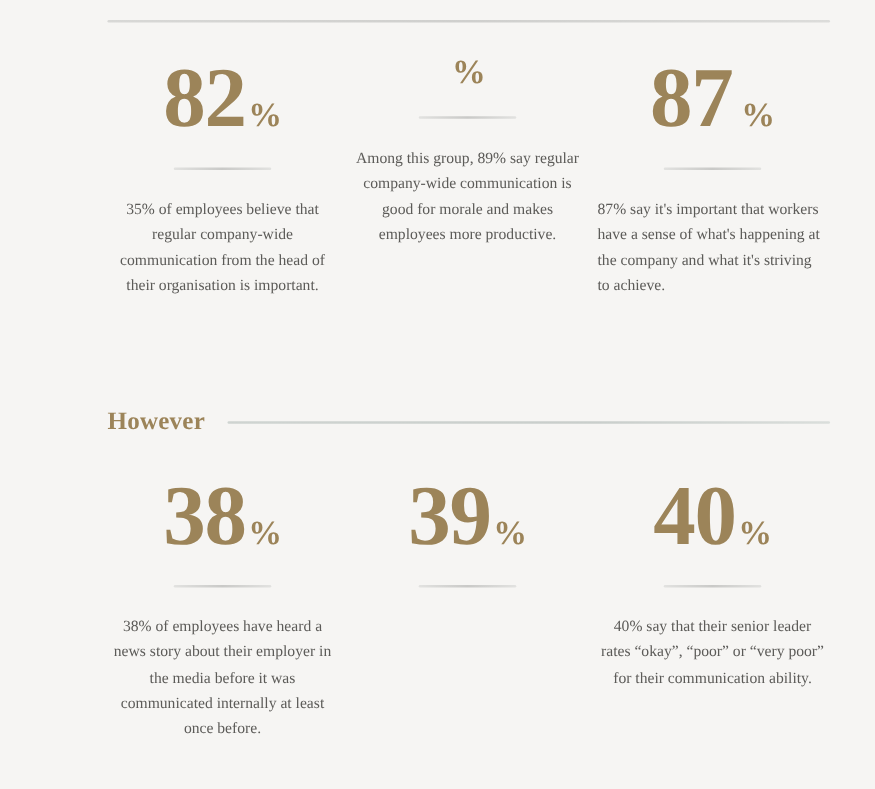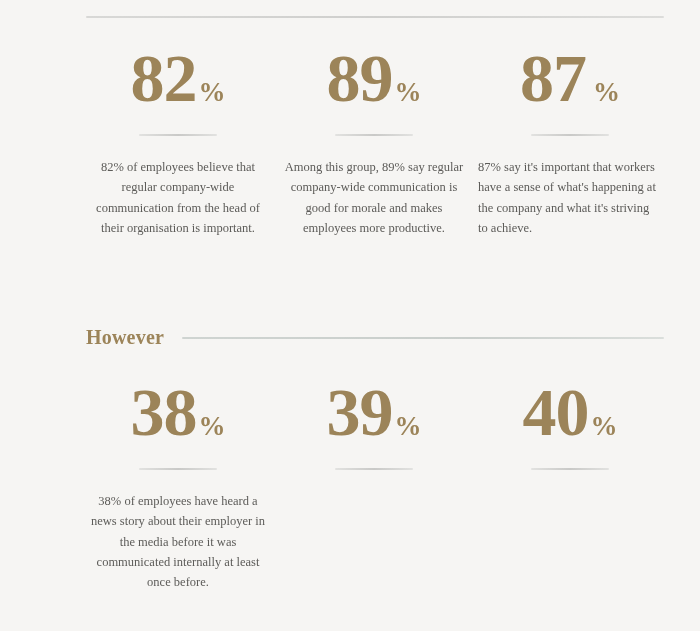--- a/index.html
+++ b/index.html
@@ -124,26 +124,25 @@
   <div class="top-rule"></div>
 
   <div class="stat-row row-top">
 
     <div class="stat-col">
       <div class="stat-figure">
         <span class="stat-number">82</span>
         <span class="stat-pct">%</span>
       </div>
       <div class="stat-divider"></div>
-      <div class="stat-text">82% of employees believe that regular company-wide communication from the head of their organisation is important.</div>
+      <div class="stat-text">35% of employees believe that regular company-wide communication from the head of their organisation is important.</div>
     </div>
 
     <div class="stat-col">
       <div class="stat-figure">
-        <span class="stat-number">89</span>
         <span class="stat-pct">%</span>
       </div>
       <div class="stat-divider"></div>
       <div class="stat-text">Among this group, 89% say regular company-wide communication is good for morale and makes employees more productive.</div>
     </div>
 
     <div class="stat-col gap-pct text-left">
       <div class="stat-figure">
         <span class="stat-number">87</span>
         <span class="stat-pct">%</span>
@@ -177,17 +176,18 @@
       </div>
       <div class="stat-divider"></div>
     </div>
 
     <div class="stat-col">
       <div class="stat-figure">
         <span class="stat-number">40</span>
         <span class="stat-pct">%</span>
       </div>
       <div class="stat-divider"></div>
+      <div class="stat-text">40% say that their senior leader rates “okay”, “poor” or “very poor” for their communication ability.</div>
     </div>
 
   </div>
 
 </div>
 
 </body></html>

